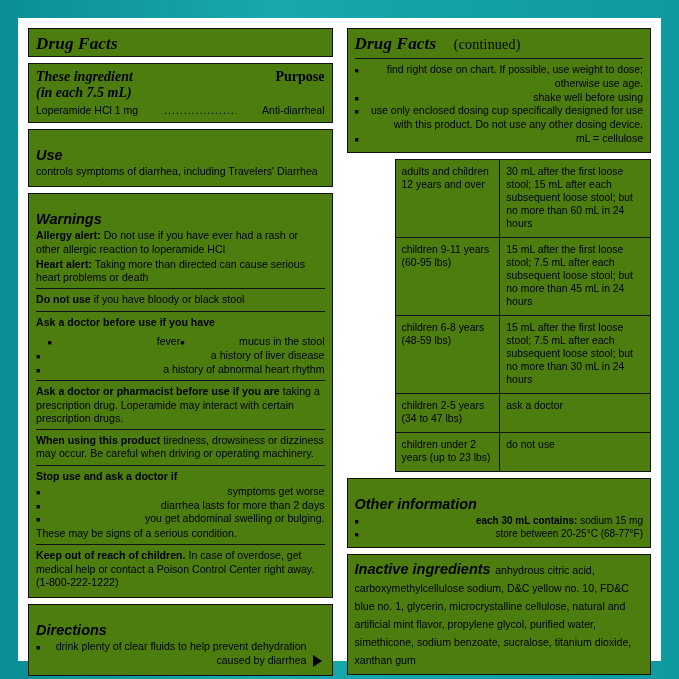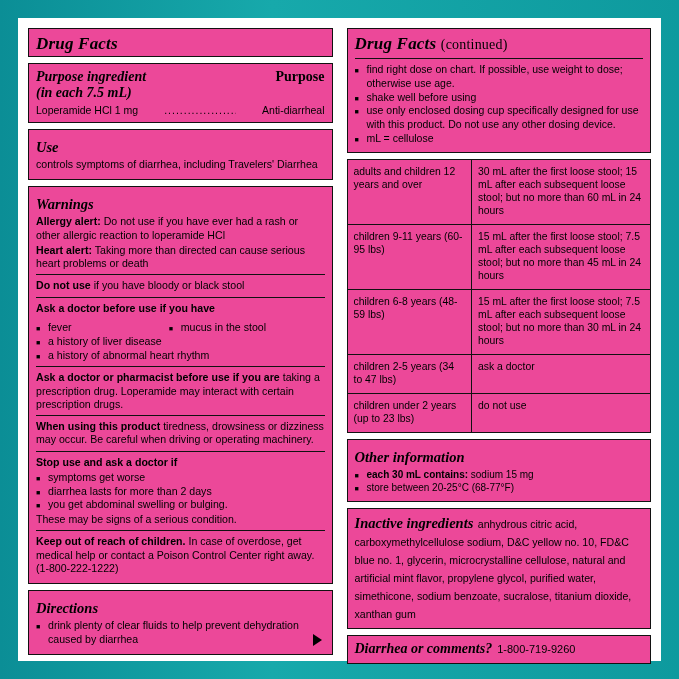--- a/index.html
+++ b/index.html
@@ -25,47 +25,48 @@
   }
   .col {
     width: 50%;
     position: relative;
   }
   .col.left { padding-right: 7px; }
   .col.right { padding-left: 7px; }
 
   .box {
     border: 1.4px solid #111;
-    background:#ec4899;
+    background:#4d7c0f;
     padding: 5px 7px 6px 7px;
     margin-bottom: 6px;
   }
 
   .dfhead {
     font-family: "Liberation Serif", serif;
     font-style: italic;
     font-weight: bold;
     font-size: 17px;
     color:#000;
     letter-spacing: .2px;
   }
   .dfhead .cont {
     font-style: normal;
     font-weight: normal;
     font-size: 14px;
+    margin-left: 13px;
   }
   .rule { height:1.3px; background:#111; margin:4px 0 4px 0; }
   .rule.thin { height:1px; }
 
   .sec-title {
-    font-family: Liberation Serif, serif;
+    font-family: Liberation Sans, sans-serif;
     font-style: italic;
     font-weight: bold;
     font-size: 14.5px;
-    margin: 4px 0 2px 0;
+    margin: 12px 0 2px 0;
   }
   .ai-row { display:flex; justify-content:space-between; align-items:flex-start; }
   .ai-left {
     font-family: "Liberation Serif", serif;
     font-style: italic; font-weight: bold; font-size: 14px; line-height:1.15;
   }
   .ai-right {
     font-family: "Liberation Serif", serif;
     font-weight: bold; font-size: 14px;
   }
@@ -78,21 +79,21 @@
     gap: 26px;
   }
   .dots-row .dots {
     flex: 1 1 auto;
     overflow: hidden;
     letter-spacing: 1px;
     font-size: 10.5px;
   }
   p, .t { font-size: 10.6px; line-height: 1.25; margin: 0 0 2px 0; color:#000; }
   .b { font-weight: bold; }
-  ul { list-style:none; margin:1px 0 1px 0; padding:0; }
+  ul { list-style:none; margin:1px 0 1px 0; padding:0;text-align:right; }
   li {
     font-size: 10.6px; line-height:1.3;
     padding-left: 12px; position: relative;
   }
   li:before {
     content:"\25A0";
     position:absolute; left:0; top:0;
     font-size: 7px; line-height: 16px;
   }
 
@@ -135,21 +136,21 @@
 
   <div class="col left">
 
     <div class="box" style="padding-bottom:2px;">
       <div class="dfhead">Drug Facts</div>
     </div>
 
     <div class="box">
       <div class="ai-row">
         <div class="ai-left">
-          <span>Purpose ingredient</span><br>
+          <span>These ingredient</span><br>
           <span>(in each 7.5 mL)</span>
         </div>
         <div class="ai-right">Purpose</div>
       </div>
       <div class="dots-row">
         <span>Loperamide HCl 1 mg</span>
         <span class="dots">..................................................................</span>
         <span>Anti-diarrheal</span>
       </div>
     </div>
@@ -229,21 +230,21 @@
       </div>
       <div class="rule"></div>
       <ul class="right-top-list">
         <li><span>find right dose on chart. If possible, use weight to dose; otherwise use age.</span></li>
         <li><span>shake well before using</span></li>
         <li><span>use only enclosed dosing cup specifically designed for use with this product. Do not use any other dosing device.</span></li>
         <li><span>mL = cellulose</span></li>
       </ul>
     </div>
 
-    <div class="box" style="padding:0;">
+    <div class="box" style="padding:0;margin-left:48px;">
       <table class="dose">
         <tbody>
             <tr>
           <td class="age">adults and children 12 years and over</td>
           <td>30 mL after the first loose stool; 15 mL after each subsequent loose stool; but no more than 60 mL in 24 hours</td>
         </tr>
         <tr>
           <td class="age">children 9-11 years (60-95 lbs)</td>
           <td>15 mL after the first loose stool; 7.5 mL after each subsequent loose stool; but no more than 45 mL in 24 hours</td>
         </tr>

